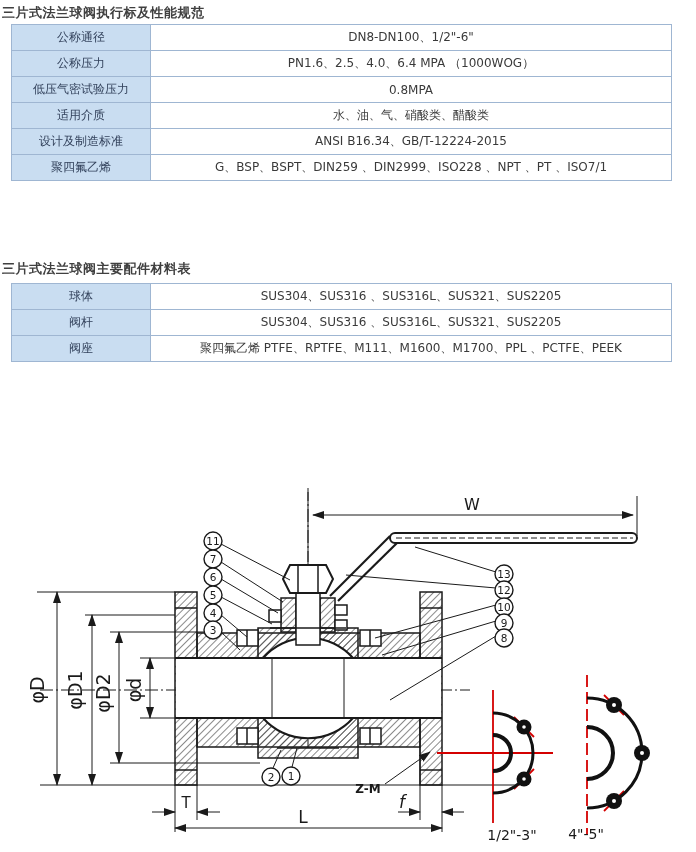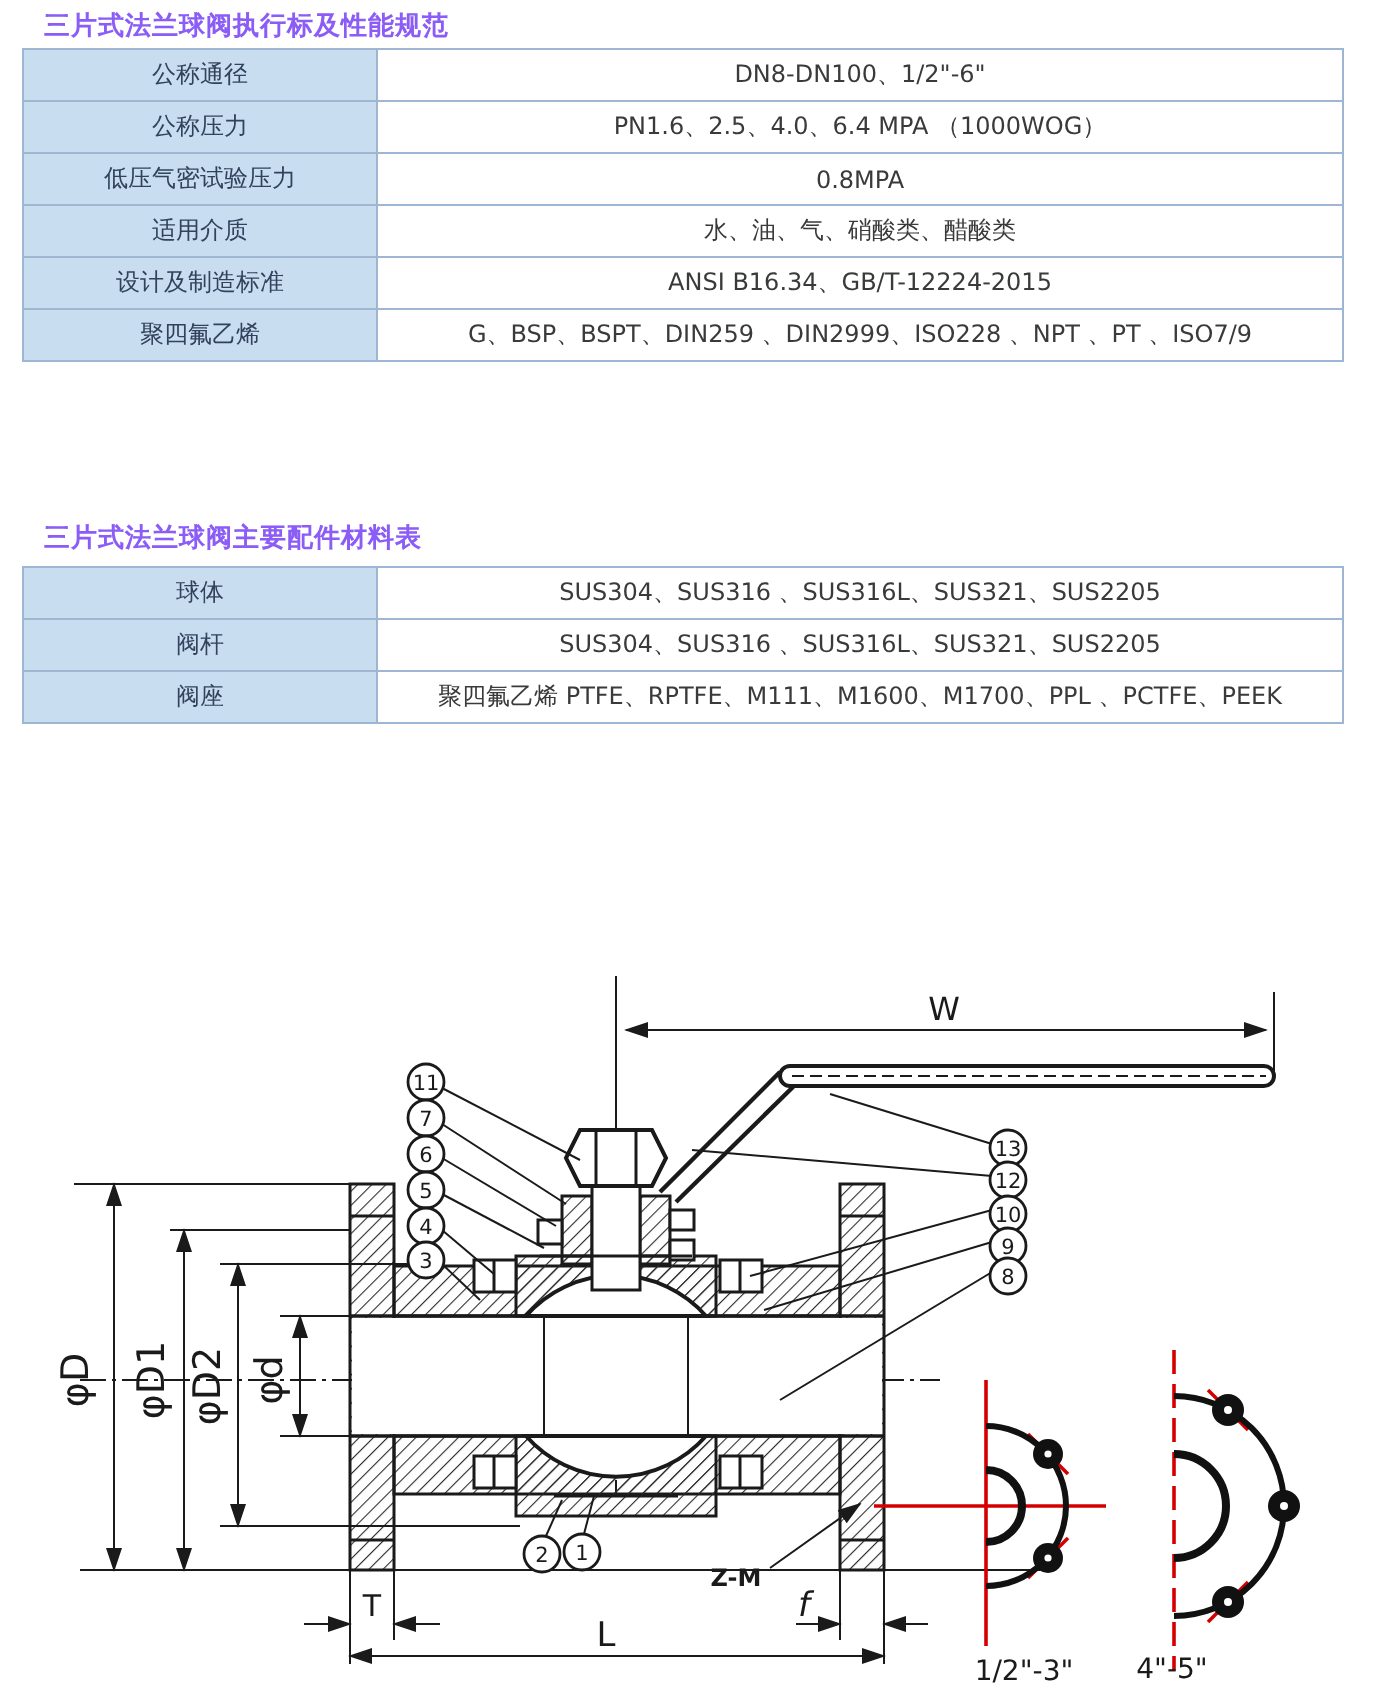--- a/index.html
+++ b/index.html
@@ -2,30 +2,30 @@
 <html><head>
 <meta charset="utf-8">
 <style>
   html,body{margin:0;padding:0;}
   body{
     width:696px;height:852px;position:relative;background:#ffffff;
     font-family:"DejaVu Sans","Liberation Sans",sans-serif;color:#2b2b2b;
     overflow:hidden;
   }
   .sec-title{
-    position:absolute;left:22px;font-size:13px;font-weight:bold;color:#8b5cf6;
+    position:absolute;left:2px;font-size:13px;font-weight:bold;color:#404040;
     letter-spacing:.5px;white-space:nowrap;
   }
   .spec-table{
     position:absolute;left:11px;width:661px;border-collapse:collapse;
     font-size:12px;table-layout:fixed;
   }
   .spec-table td{
     border:1px solid #9fb6d2;text-align:center;vertical-align:middle;
-    height:25px;padding:0 20px;overflow:hidden;white-space:nowrap;
+    height:25px;padding:0 1px;overflow:hidden;white-space:nowrap;
   }
   .spec-table td.lbl{width:136px;background:#c9ddf1;color:#33425c;}
   .spec-table td.val{background:#ffffff;color:#3a3a3a;}
   #drawing{position:absolute;left:0;top:444px;}
   svg text{font-family:"DejaVu Sans","Liberation Sans",sans-serif;fill:#1a1a1a;}
 </style>
 </head>
 <body>
 
 <div class="sec-title" style="top:4px">三片式法兰球阀执行标及性能规范</div>
@@ -46,21 +46,21 @@
   <tr>
         <td class="lbl">适用介质</td>
         <td class="val">水、油、气、硝酸类、醋酸类</td>
       </tr>
   <tr>
         <td class="lbl">设计及制造标准</td>
         <td class="val">ANSI B16.34、GB/T-12224-2015</td>
       </tr>
   <tr>
         <td class="lbl">聚四氟乙烯</td>
-        <td class="val">G、BSP、BSPT、DIN259 、DIN2999、ISO228 、NPT 、PT 、ISO7/9</td>
+        <td class="val">G、BSP、BSPT、DIN259 、DIN2999、ISO228 、NPT 、PT 、ISO7/1</td>
       </tr>
 </tbody>
   </table>
 
 <div class="sec-title" style="top:260px">三片式法兰球阀主要配件材料表</div>
 <table class="spec-table" style="top:283px">
   <tbody>
   <tr>
         <td class="lbl">球体</td>
         <td class="val">SUS304、SUS316 、SUS316L、SUS321、SUS2205</td>

